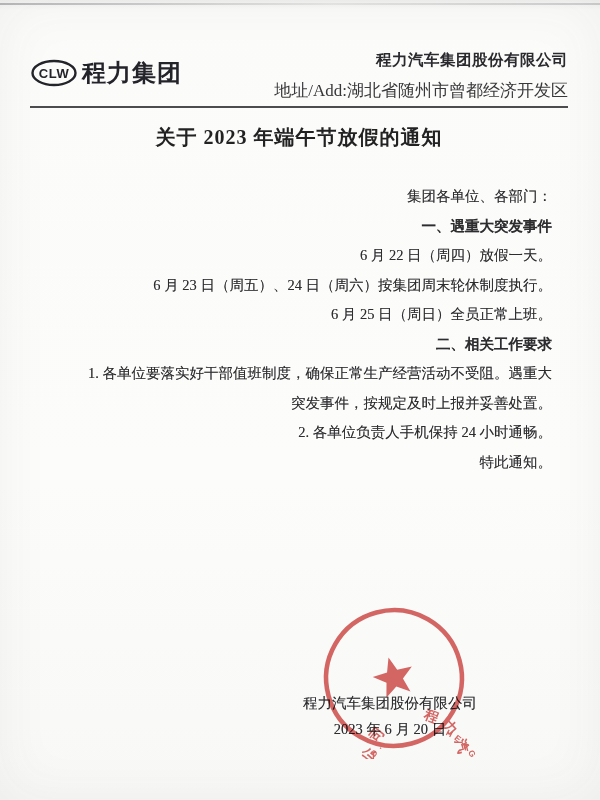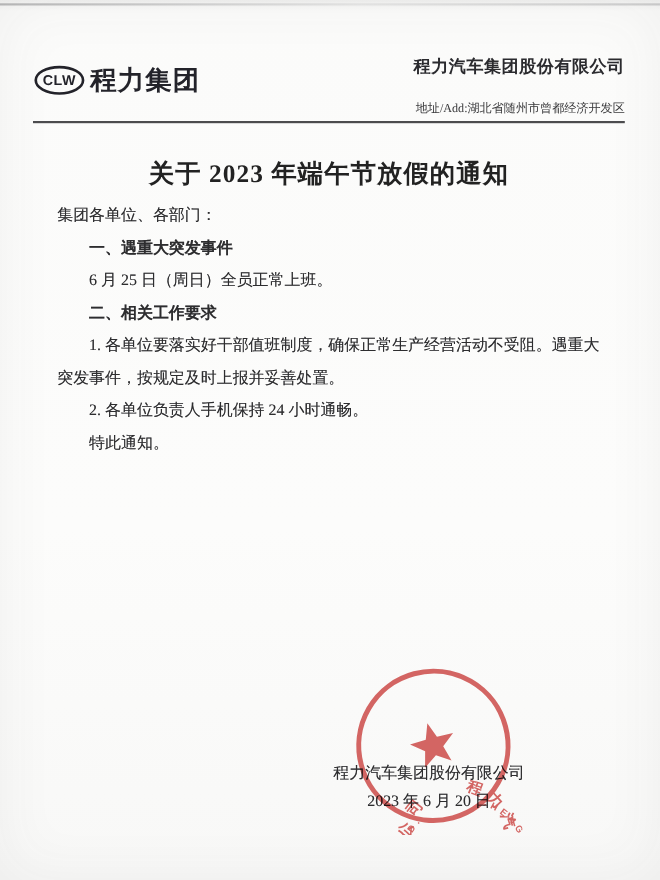--- a/index.html
+++ b/index.html
@@ -25,35 +25,35 @@
   .letterhead{position:absolute;top:50px;left:30px;right:32px;}
   .logo-row{display:flex;justify-content:space-between;align-items:flex-start;}
   .logo-left{display:flex;align-items:center;gap:4px;margin-top:7px;}
   .clw-oval{display:block;}
   .brand{
     font-family:Liberation Mono, monospace;
     font-size:24px;font-weight:bold;letter-spacing:1px;color:#23232a;
   }
   .company-block{text-align:right;}
   .company-name{font-size:15.5px;font-weight:bold;letter-spacing:0.5px;color:#2a2a2e;}
-  .address{font-size:11px;margin-top:20px;color:#38383a;}
+  .address{font-size:17px;margin-top:8px;color:#38383a;}
   .rule{border:0;border-top:2px solid #4c4c4e;margin:4px 0 0 0;}
   
   .title{
-    margin-top:30px;text-align:center;
-    font-size:23px;font-weight:bold;color:#222;
+    margin-top:16px;text-align:center;
+    font-size:20px;font-weight:bold;color:#222;
     letter-spacing:1px;
   }
   
   .body{
     position:absolute;left:52px;top:182px;width:500px;
     font-size:14.5px;line-height:29.5px;color:#2d2d2f;
     text-shadow:0 0 .6px rgba(45,45,48,.45);
   }
-  .body p{margin:0;text-indent:2em;}
+  .body p{margin:0;text-indent:2em;text-align:right;}
   .body p.salutation{text-indent:0;}
   .body p.heading{font-weight:bold;}
   
   .signature{
     position:absolute;top:691px;left:230px;width:320px;z-index:2;
     text-align:center;font-size:14.5px;line-height:25.5px;color:#2d2d2f;
     text-shadow:0 0 .6px rgba(45,45,48,.45);
   }
   
   .stamp{
@@ -93,20 +93,22 @@
         </div>
       </div>
       <hr class="rule">
       <div class="title">关于 2023 年端午节放假的通知</div>
     </div>
 
     <div class="body">
       <p class="salutation">集团各单位、各部门：</p>
 
       <p class="heading">一、遇重大突发事件</p>
+      <p>6 月 22 日（周四）放假一天。</p>
+      <p>6 月 23 日（周五）、24 日（周六）按集团周末轮休制度执行。</p>
       <p>6 月 25 日（周日）全员正常上班。</p>
 
       <p class="heading">二、相关工作要求</p>
       <p>1. 各单位要落实好干部值班制度，确保正常生产经营活动不受阻。遇重大突发事件，按规定及时上报并妥善处置。</p>
       <p>2. 各单位负责人手机保持 24 小时通畅。</p>
 
       <p>特此通知。</p>
     </div>
 
     <div class="signature">

